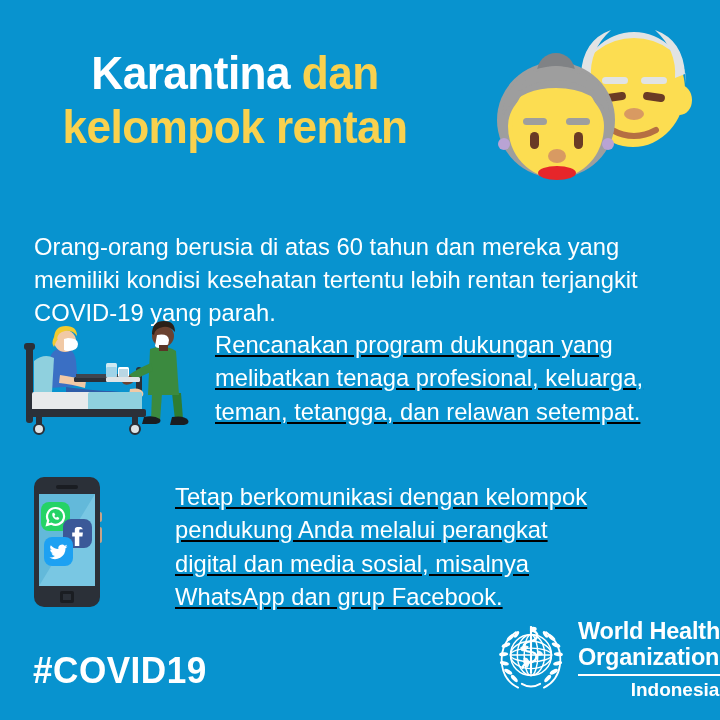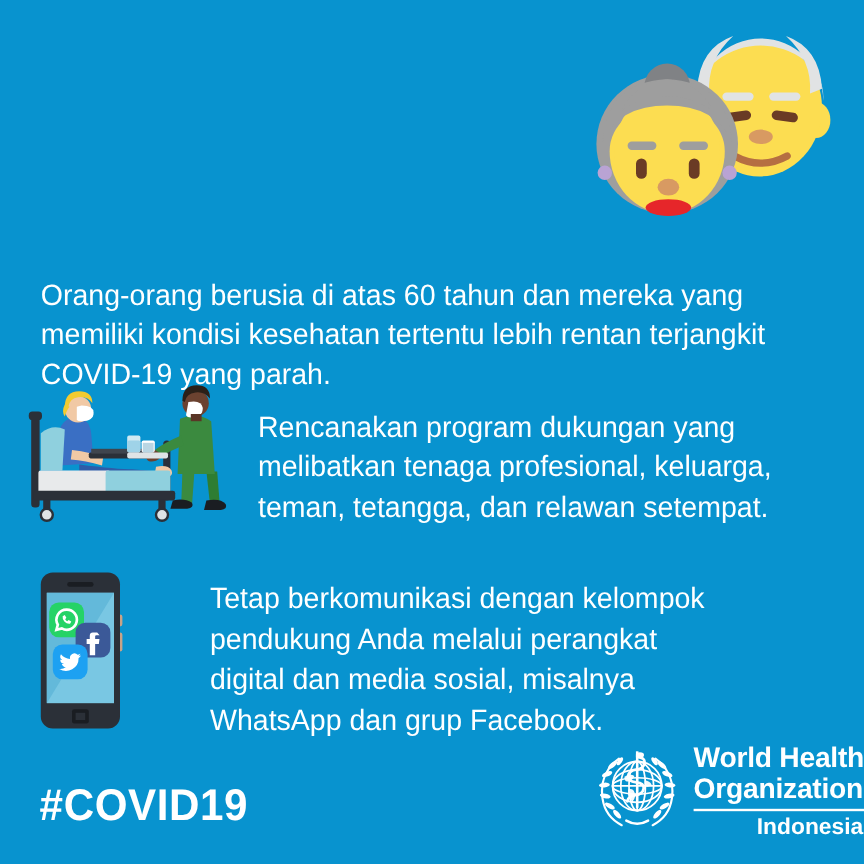--- a/index.html
+++ b/index.html
@@ -61,21 +61,22 @@
     line-height: 33px;
     font-weight: normal;
     transform: scaleX(0.97);
     transform-origin: left top;
   }
 
   
   .row {
     position: absolute;
     display: flex;
-    align-items: flex-end;
+    align-items: center;
+    text-decoration: underline;
   }
   .row-bed { left: 20px; top: 305px; }
   .row-phone { left: 20px; top: 472px; }
   .row-art {
     flex: 0 0 auto;
     position: relative;
   }
   .row-text {
     color: #ffffff;
     font-family: "Liberation Sans Narrow", "Liberation Sans", sans-serif;
@@ -135,20 +136,26 @@
     line-height: 22px;
     text-align: center;
     width: 194px;
   }
 </style>
 </head>
 <body>
 
 <div id="poster">
 
+  <div class="title-block">
+    <div class="title-line">
+      <span class="t-white">Karantina</span><span>&nbsp;</span><span class="t-yellow">dan</span>
+    </div>
+    <div class="title-line t-yellow">kelompok rentan</div>
+  </div>
 
   <div class="couple">
     <svg width="232" height="170" viewBox="0 0 232 170">
 
       <g>
 
         <ellipse cx="202" cy="78" rx="12" ry="15" fill="#fcdd51"></ellipse>
 
         <ellipse cx="155" cy="68" rx="52" ry="57" fill="#fcdd51"></ellipse>
 

